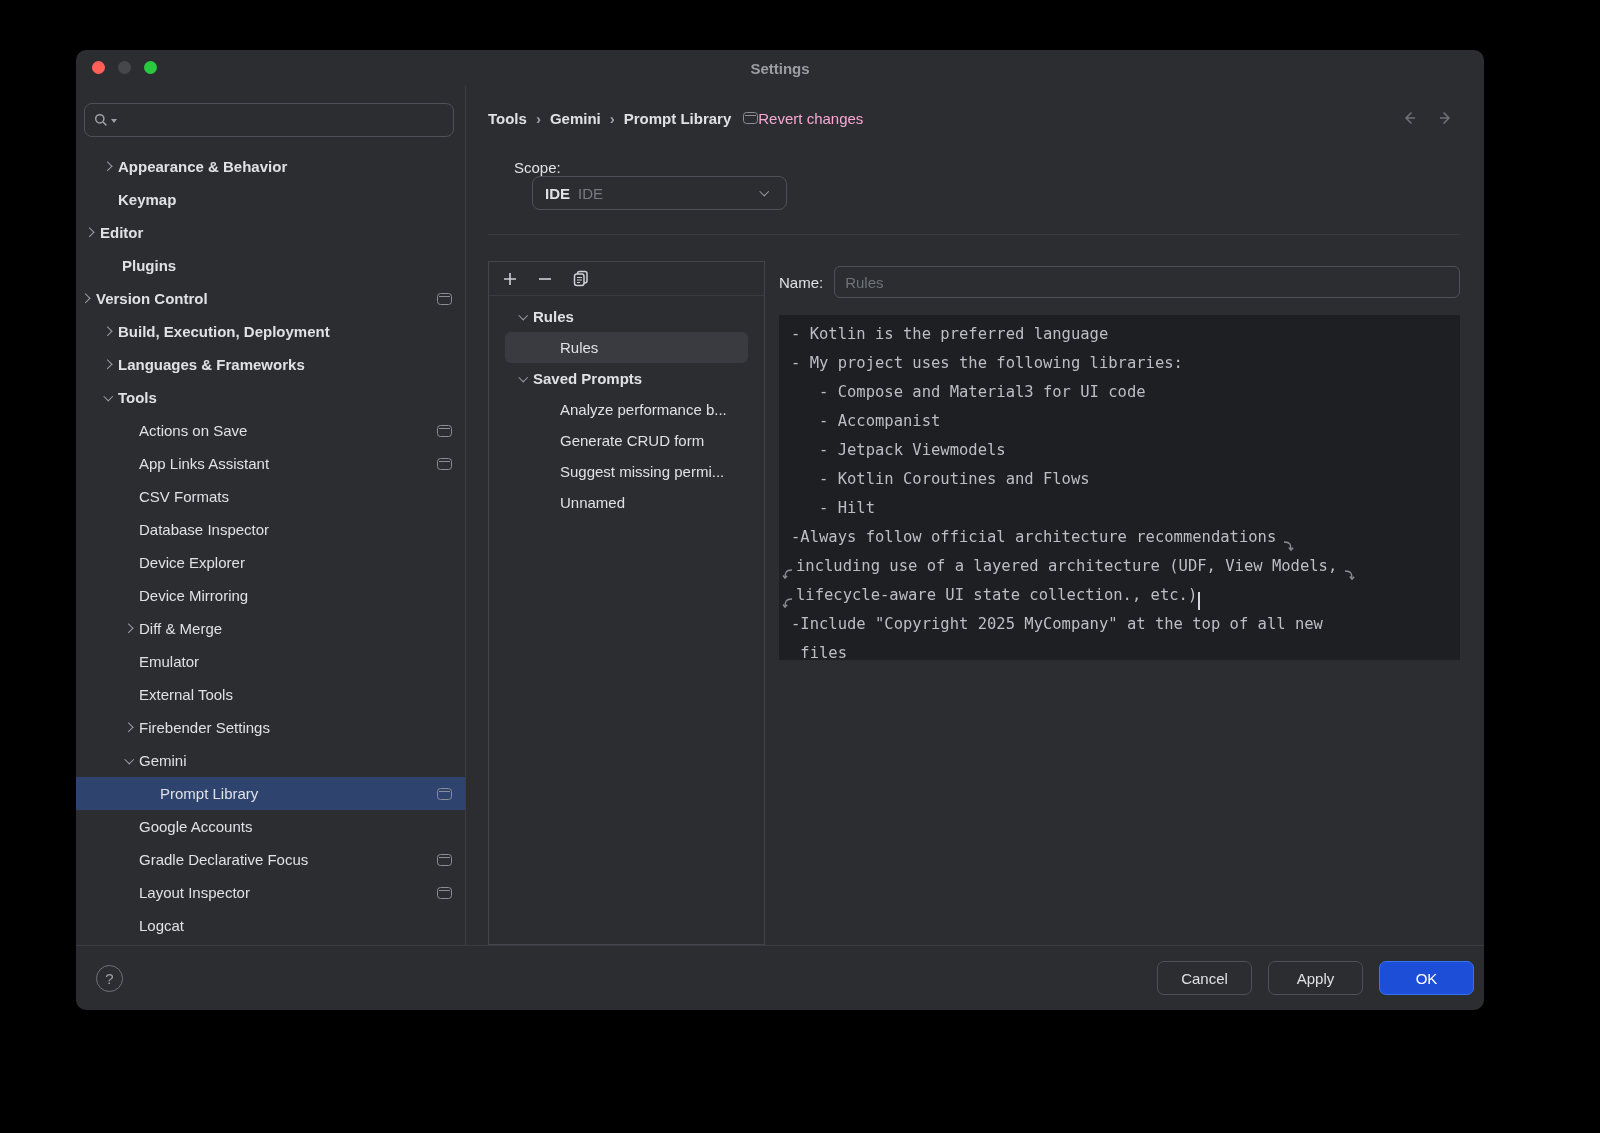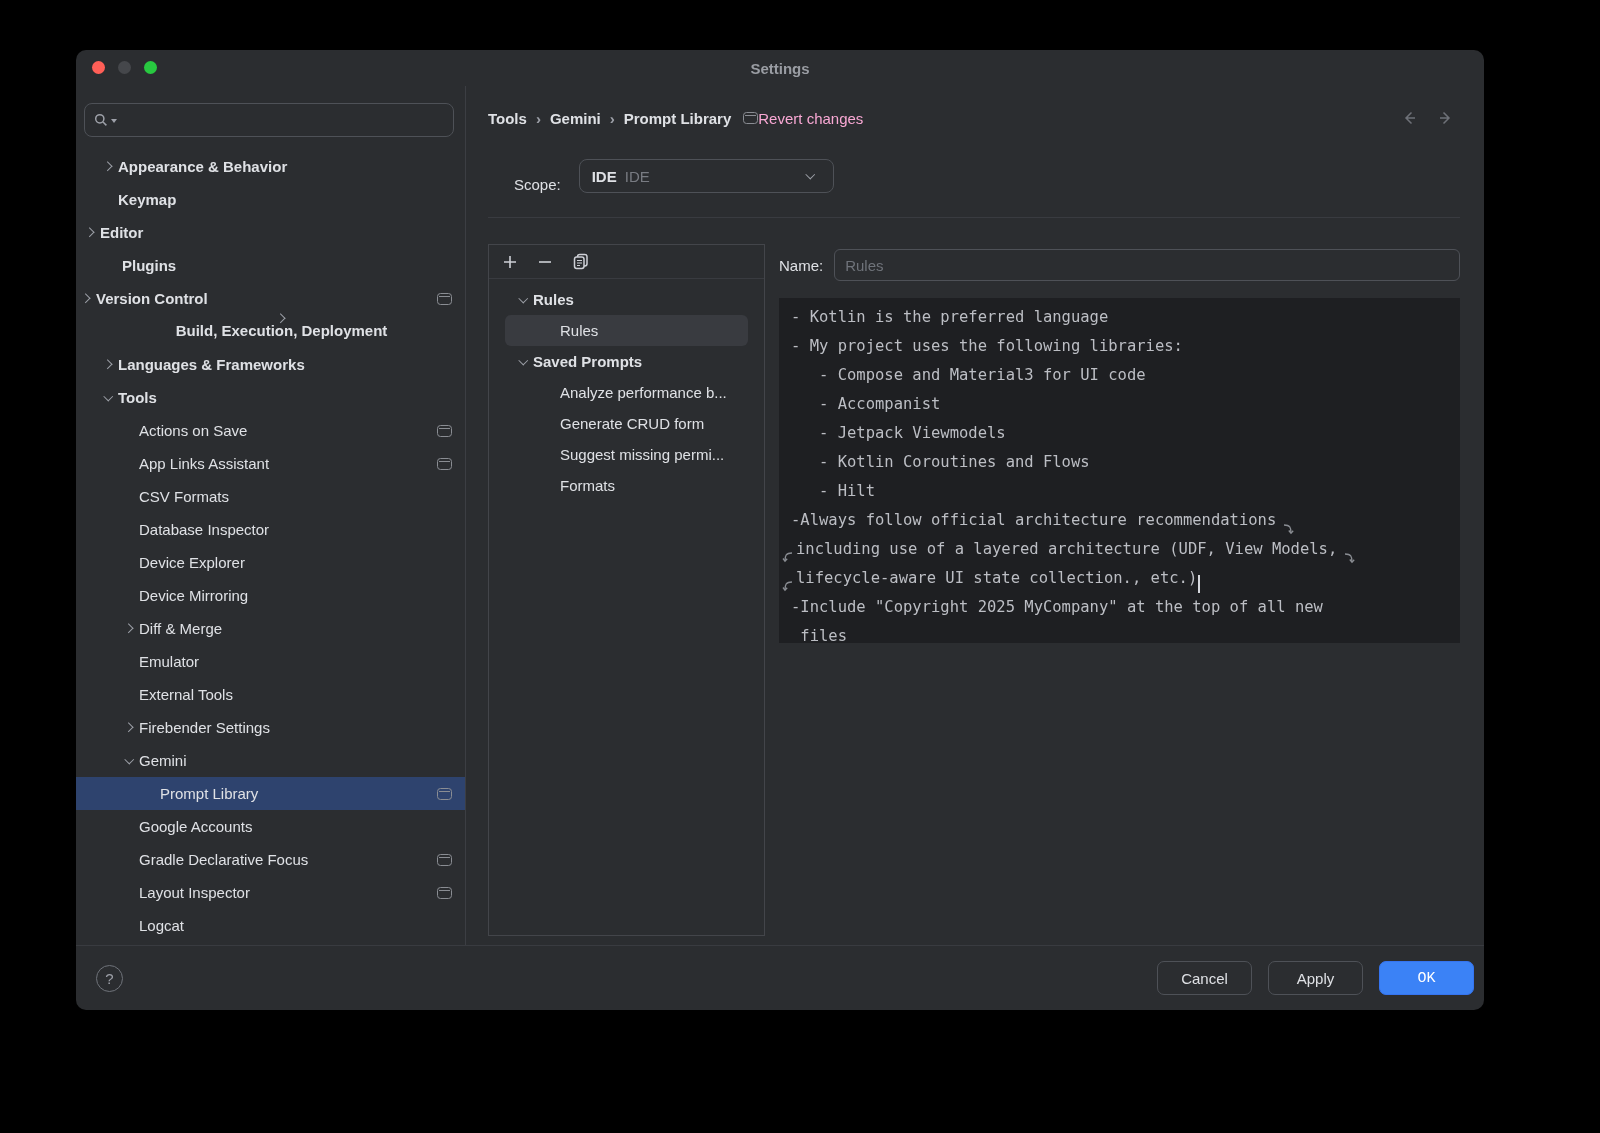--- a/index.html
+++ b/index.html
@@ -37,21 +37,21 @@
   .side-row .win-icon { margin-left:auto; margin-right:13px; }
   
   .content { flex:1; display:flex; flex-direction:column; padding:0 24px 0 22px; }
   .crumb-row { margin-top:22px; display:flex; align-items:center; font-size:15px; }
   .crumb { font-weight:bold; color:#dfe1e5; }
   .crumb-sep { color:#9da0a8; margin:0 9px; font-weight:bold; }
   .crumb-row .win-icon { margin-left:12px; }
   .revert-link { color:#f9a8d4; cursor:pointer; }
   .nav-arrows { margin-left:auto; display:flex; gap:17px; margin-right:4px; }
   .nav-arrows svg { display:block; }
-  .scope-row { margin-top:31px; margin-left:26px; display:flex; align-items:flex-end; font-size:15px; }
+  .scope-row { margin-top:31px; margin-left:26px; display:flex; align-items:flex-start; font-size:15px;flex-direction:column; }
   .scope-dd { margin-left:18px; width:255px; height:34px; border:1px solid #4e5157; border-radius:8px;
     display:flex; align-items:center; padding:0 12px; gap:8px; cursor:default; }
   .scope-dd .v1 { font-weight:bold; color:#dfe1e5; }
   .scope-dd .v2 { color:#787b82; }
   .scope-dd .chev { margin-left:auto; }
   .content-sep { margin-top:24px; border-top:1px solid #393b40; }
   .panels { display:flex; margin-top:26px; height:692px; }
   
   .tree-panel { width:277px; flex:none; border:1px solid #43454a; display:flex; flex-direction:column; }
   .tree-toolbar { height:34px; border-bottom:1px solid #393b40; display:flex; align-items:center; padding-left:11px; gap:15px; flex:none; }
@@ -75,21 +75,21 @@
   .wrap-start { margin-left:-9px; margin-right:2px; }
   .wrap-end { margin-left:7px; }
   .cursor { display:inline-block; width:2px; height:18px; background:#d6d8dd; margin-left:1px; flex:none; }
   
   .footer { height:65px; border-top:1px solid #393b40; display:flex; align-items:center; padding:0 10px 0 20px; }
   .help-btn { width:27px; height:27px; border:1.5px solid #6f737a; border-radius:50%; color:#9da0a8;
     display:flex; align-items:center; justify-content:center; font-size:15px; cursor:pointer; }
   .btns { margin-left:auto; display:flex; gap:16px; }
   .btn { min-width:95px; height:34px; border-radius:7px; border:1px solid #4e5157; background:transparent;
     color:#dfe1e5; font-size:15px; font-family:inherit; cursor:pointer; }
-  .btn.primary { background:#3b82f6; border-color:#3574f0; color:#fff;font-family:Liberation Mono, monospace; }
+  .btn.primary { background:#1d4ed8; border-color:#3574f0; color:#fff; }
 </style>
 </head>
 <body>
 
 <div class="window">
 
   <div class="titlebar">
     <div class="lights">
       <div class="light red"></div>
       <div class="light gray"></div>
@@ -129,21 +129,21 @@
             <span class="chev"></span>
             <span class="lbl">Plugins</span>
           </div>
           <div class="side-row bold" style="">
             <span class="chev">
               <i class="right"></i>
             </span>
             <span class="lbl">Version Control</span>
             <span class="win-icon"></span>
           </div>
-          <div class="side-row bold" style="padding-left: 22px; flex-direction: column;">
+          <div class="side-row bold" style="padding-left: 22px;">
             <span class="chev">
               <i class="right"></i>
             </span>
             <span class="lbl">Build, Execution, Deployment</span>
           </div>
           <div class="side-row bold" style="padding-left: 22px;">
             <span class="chev">
               <i class="right"></i>
             </span>
             <span class="lbl">Languages &amp; Frameworks</span>
@@ -307,21 +307,21 @@
               <div class="ptree-row item">
                 <span class="lbl">Analyze performance b...</span>
               </div>
               <div class="ptree-row item">
                 <span class="lbl">Generate CRUD form</span>
               </div>
               <div class="ptree-row item">
                 <span class="lbl">Suggest missing permi...</span>
               </div>
               <div class="ptree-row item">
-                <span class="lbl">Formats</span>
+                <span class="lbl">Unnamed</span>
               </div>
             </div>
         </div>
 
         <div class="detail">
           <div class="name-row">
             <span>Name:</span>
             <input class="name-input" placeholder="Rules" style="">
           </div>
           <div id="prompt-editor" class="editor">

